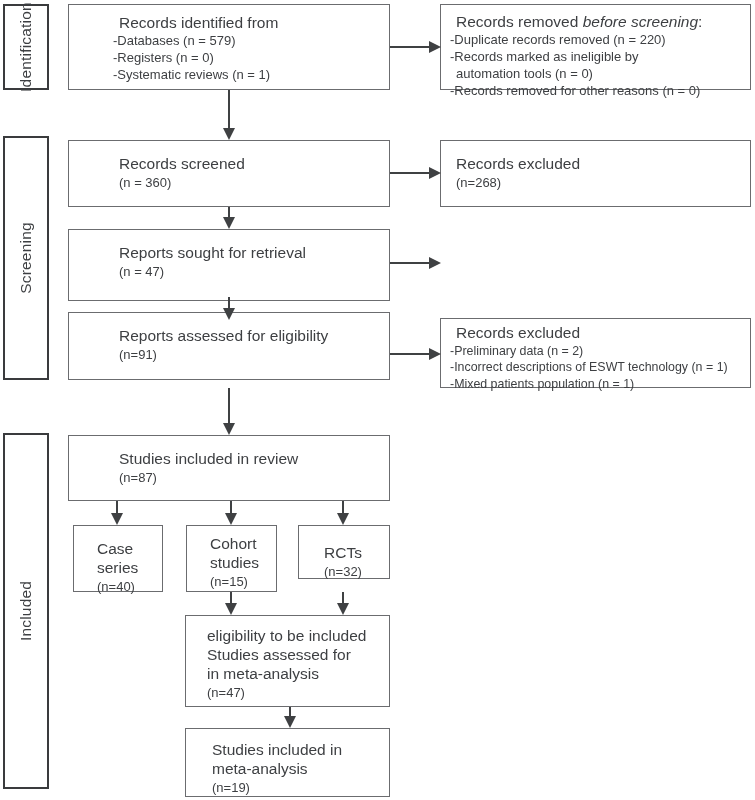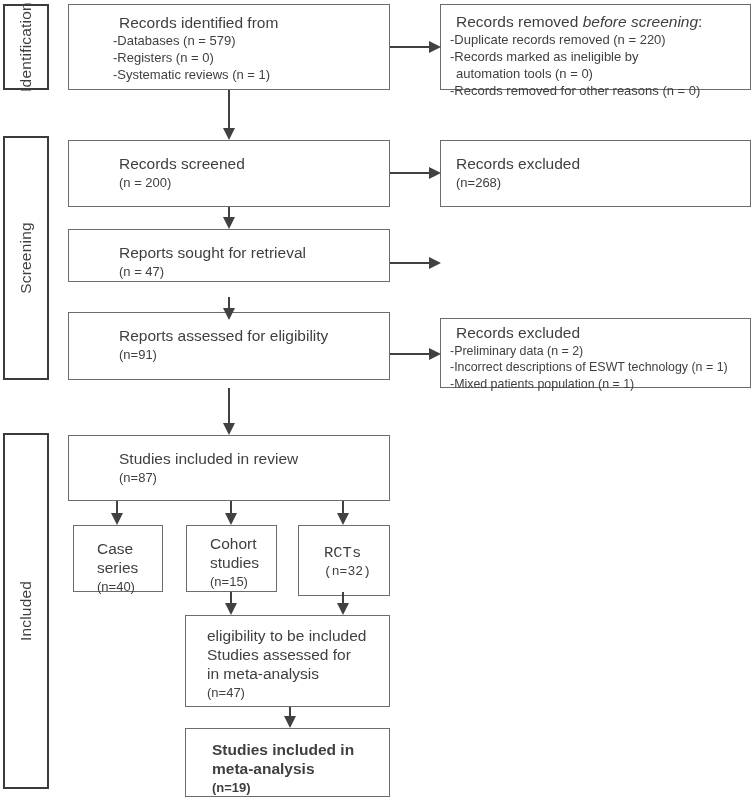--- a/index.html
+++ b/index.html
@@ -39,24 +39,24 @@
 
   <div class="bx" style="left:68px;top:4px;width:322px;height:86px;padding:9px 6px 0 50px;">
     <div class="t">Records identified from</div>
     <div class="ln neg">-Databases (n = 579)</div>
     <div class="ln neg">-Registers (n = 0)</div>
     <div class="ln neg">-Systematic reviews (n = 1)</div>
   </div>
 
   <div class="bx" style="left:68px;top:140px;width:322px;height:67px;padding:14px 6px 0 50px;">
     <div class="t">Records screened</div>
-    <div class="c">(n = 200)</div>
+    <div class="c">(n = 360)</div>
   </div>
 
-  <div class="bx" style="left:68px;top:229px;width:322px;height:53px;padding:14px 6px 0 50px;">
+  <div class="bx" style="left:68px;top:229px;width:322px;height:72px;padding:14px 6px 0 50px;">
     <div class="t">Reports sought for retrieval</div>
     <div class="c">(n = 47)</div>
   </div>
 
   <div class="bx" style="left:68px;top:312px;width:322px;height:68px;padding:14px 6px 0 50px;">
     <div class="t">Reports assessed for eligibility</div>
     <div class="c">(n=91)</div>
   </div>
 
   <div class="bx" style="left:68px;top:435px;width:322px;height:66px;padding:14px 6px 16px 50px;">
@@ -69,33 +69,33 @@
     <div class="t">series</div>
     <div class="c">(n=40)</div>
   </div>
 
   <div class="bx" style="left:186px;top:525px;width:91px;height:67px;padding:9px 4px 0 23px;">
     <div class="t">Cohort</div>
     <div class="t">studies</div>
     <div class="c">(n=15)</div>
   </div>
 
-  <div class="bx" style="left:298px;top:525px;width:92px;height:71px;padding:18px 4px 0 25px;font-family:Liberation Mono, monospace;">
+  <div class="bx" style="left:298px;top:525px;width:92px;height:54px;padding:18px 4px 0 25px;">
     <div class="t">RCTs</div>
     <div class="c">(n=32)</div>
   </div>
 
   <div class="bx" style="left:185px;top:615px;width:205px;height:92px;padding:11px 2px 0 21px;">
     <div class="t">eligibility to be included</div>
     <div class="t">Studies assessed for</div>
     <div class="t">in meta-analysis</div>
     <div class="c">(n=47)</div>
   </div>
 
-  <div class="bx" style="left:185px;top:728px;width:205px;height:69px;padding:12px 2px 0 26px;font-weight:bold;">
+  <div class="bx" style="left:185px;top:728px;width:205px;height:69px;padding:12px 2px 0 26px;">
     <div class="t">Studies included in</div>
     <div class="t">meta-analysis</div>
     <div class="c">(n=19)</div>
   </div>
 
   <div class="bx" style="left:440px;top:4px;width:311px;height:86px;padding:8px 4px 0 15px;">
     <div class="t"><span>Records removed </span><span class="it">before screening</span><span>:</span></div>
     <div class="ln neg">-Duplicate records removed (n = 220)</div>
     <div class="ln neg">-Records marked as ineligible by</div>
     <div class="ln">automation tools (n = 0)</div>

